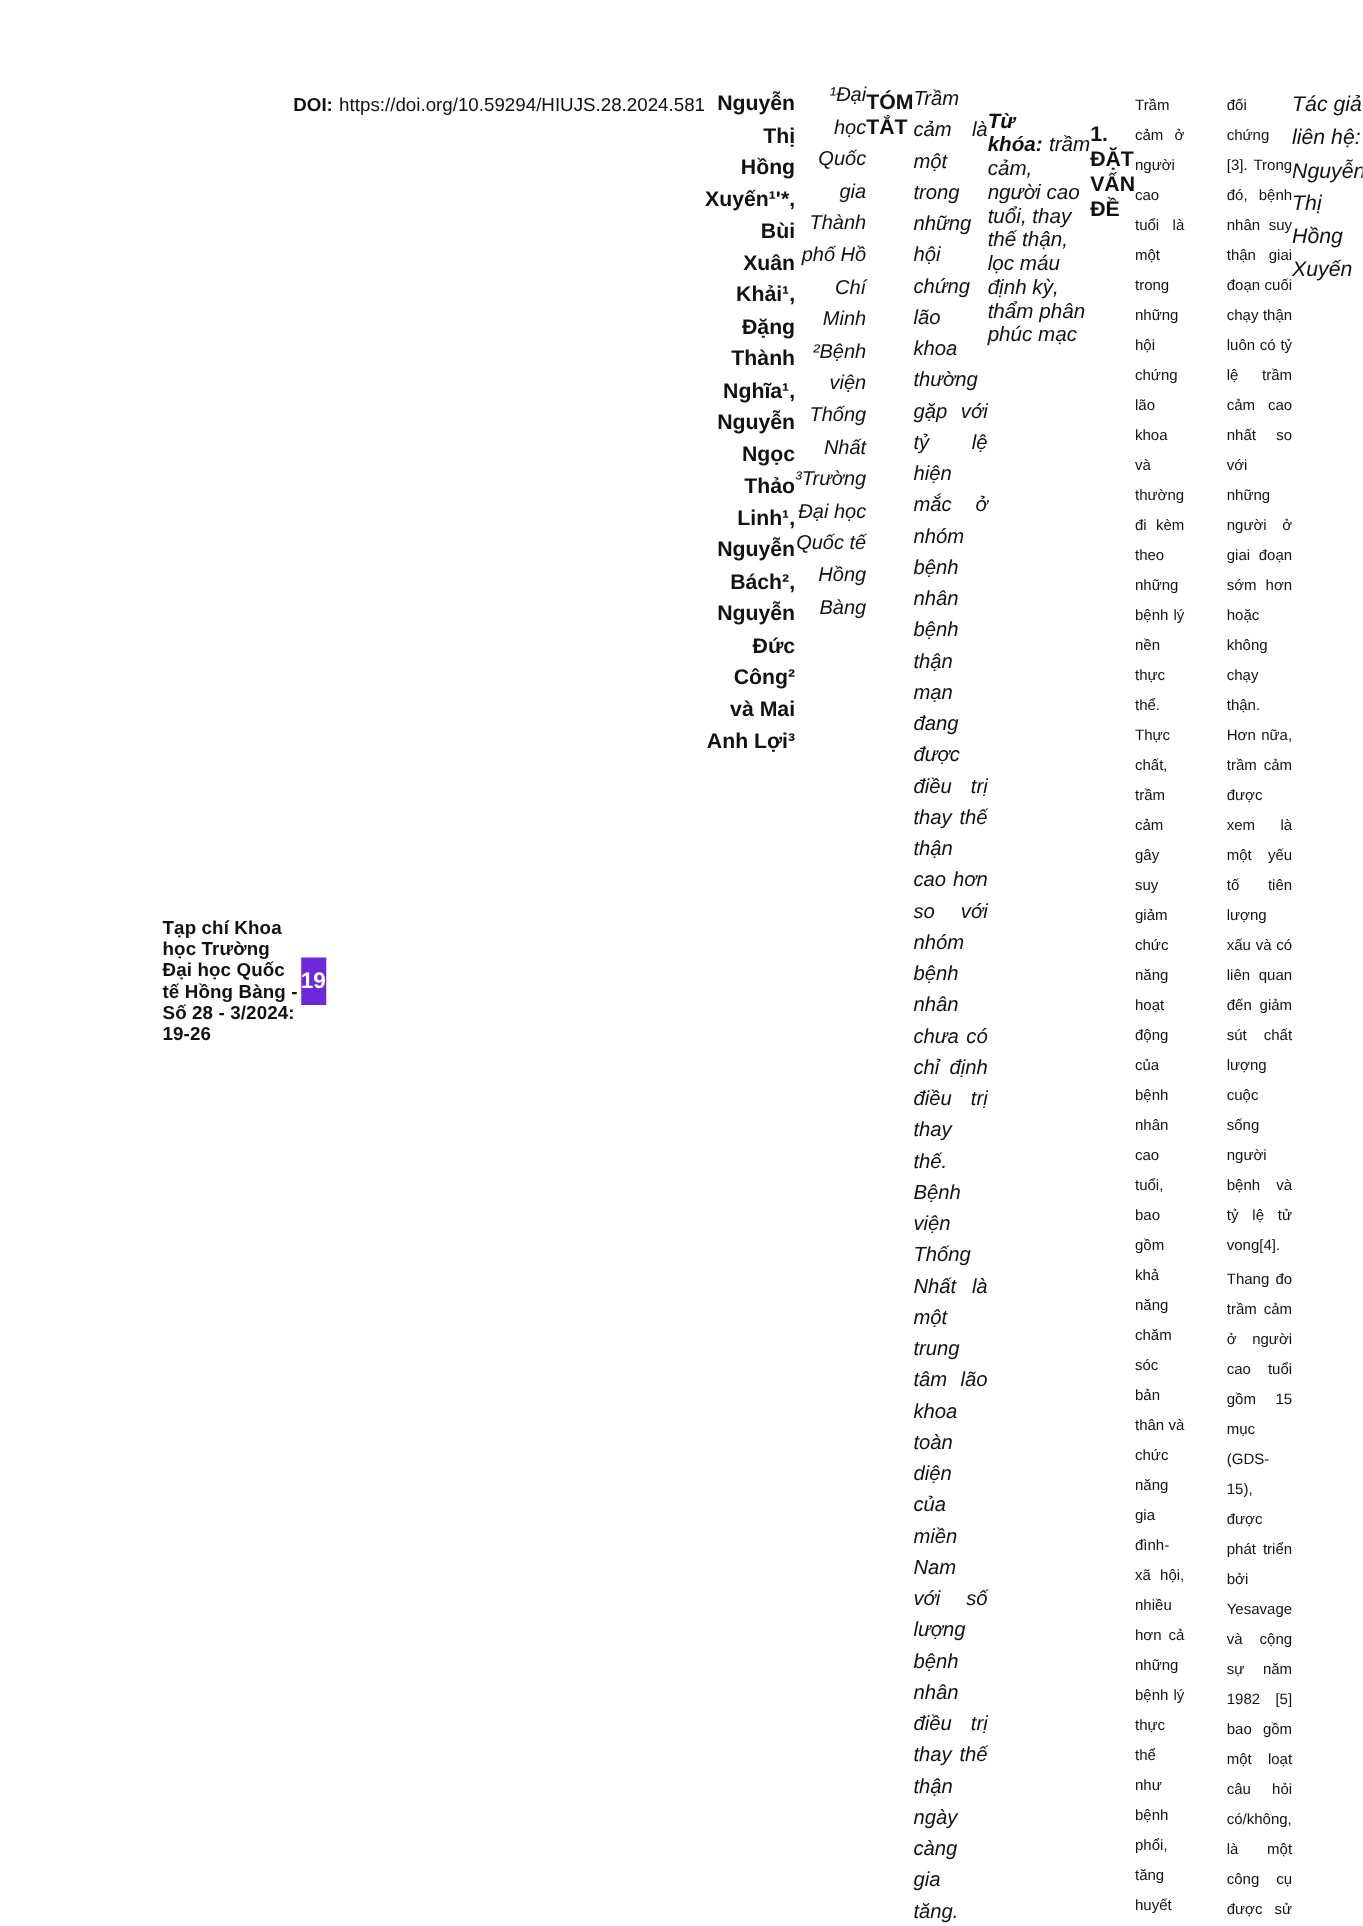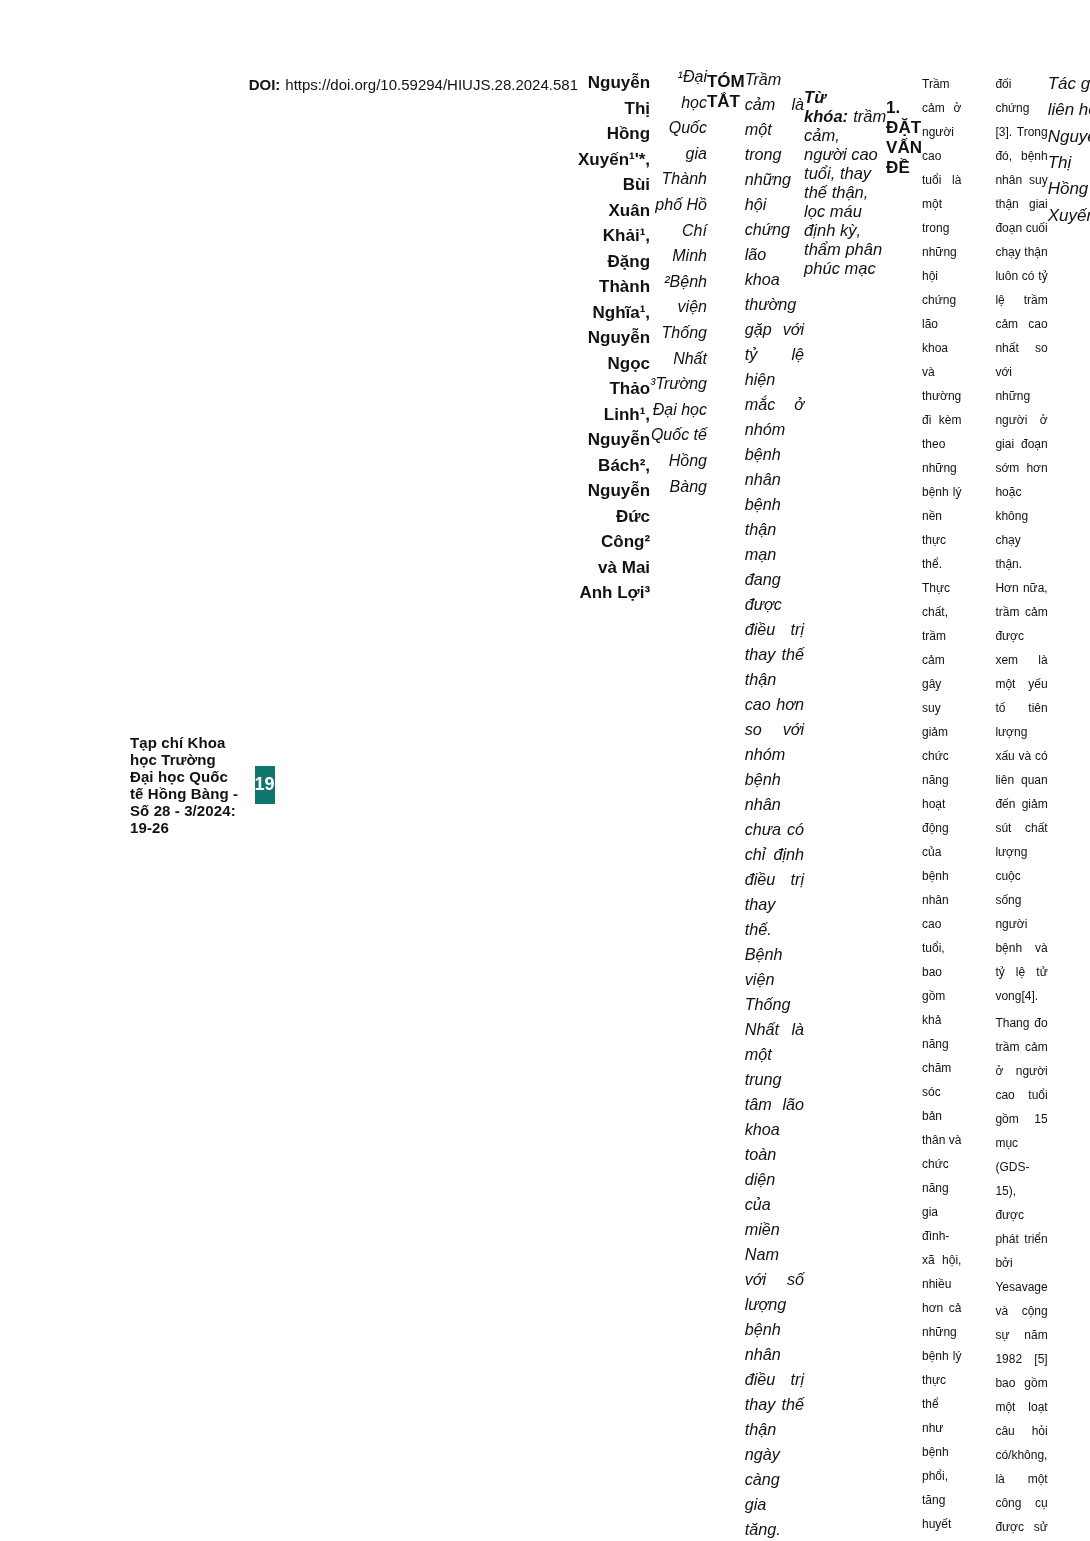--- a/index.html
+++ b/index.html
@@ -24,28 +24,27 @@
   }
   .journal-line {
     font-weight: 700;
     font-size: 15px;
     letter-spacing: 0.1px;
   }
   .page-badge {
     width: 76px;
     height: 38px;
     margin-right: -26px;
-    background: #0f766e;
+    background: #6d28d9;
     color: #ffffff;
     font-weight: 700;
     font-size: 18px;
     display: flex;
     align-items: center;
     justify-content: center;
-    margin-left: 14px;
   }
   .rule-heavy {
     border-top: 4px solid #000000;
     width: 100%;
   }
   .header-rule { margin-top: 2px; }
   
   .doi-row {
     margin-top: 14px;
     font-size: 15px;

